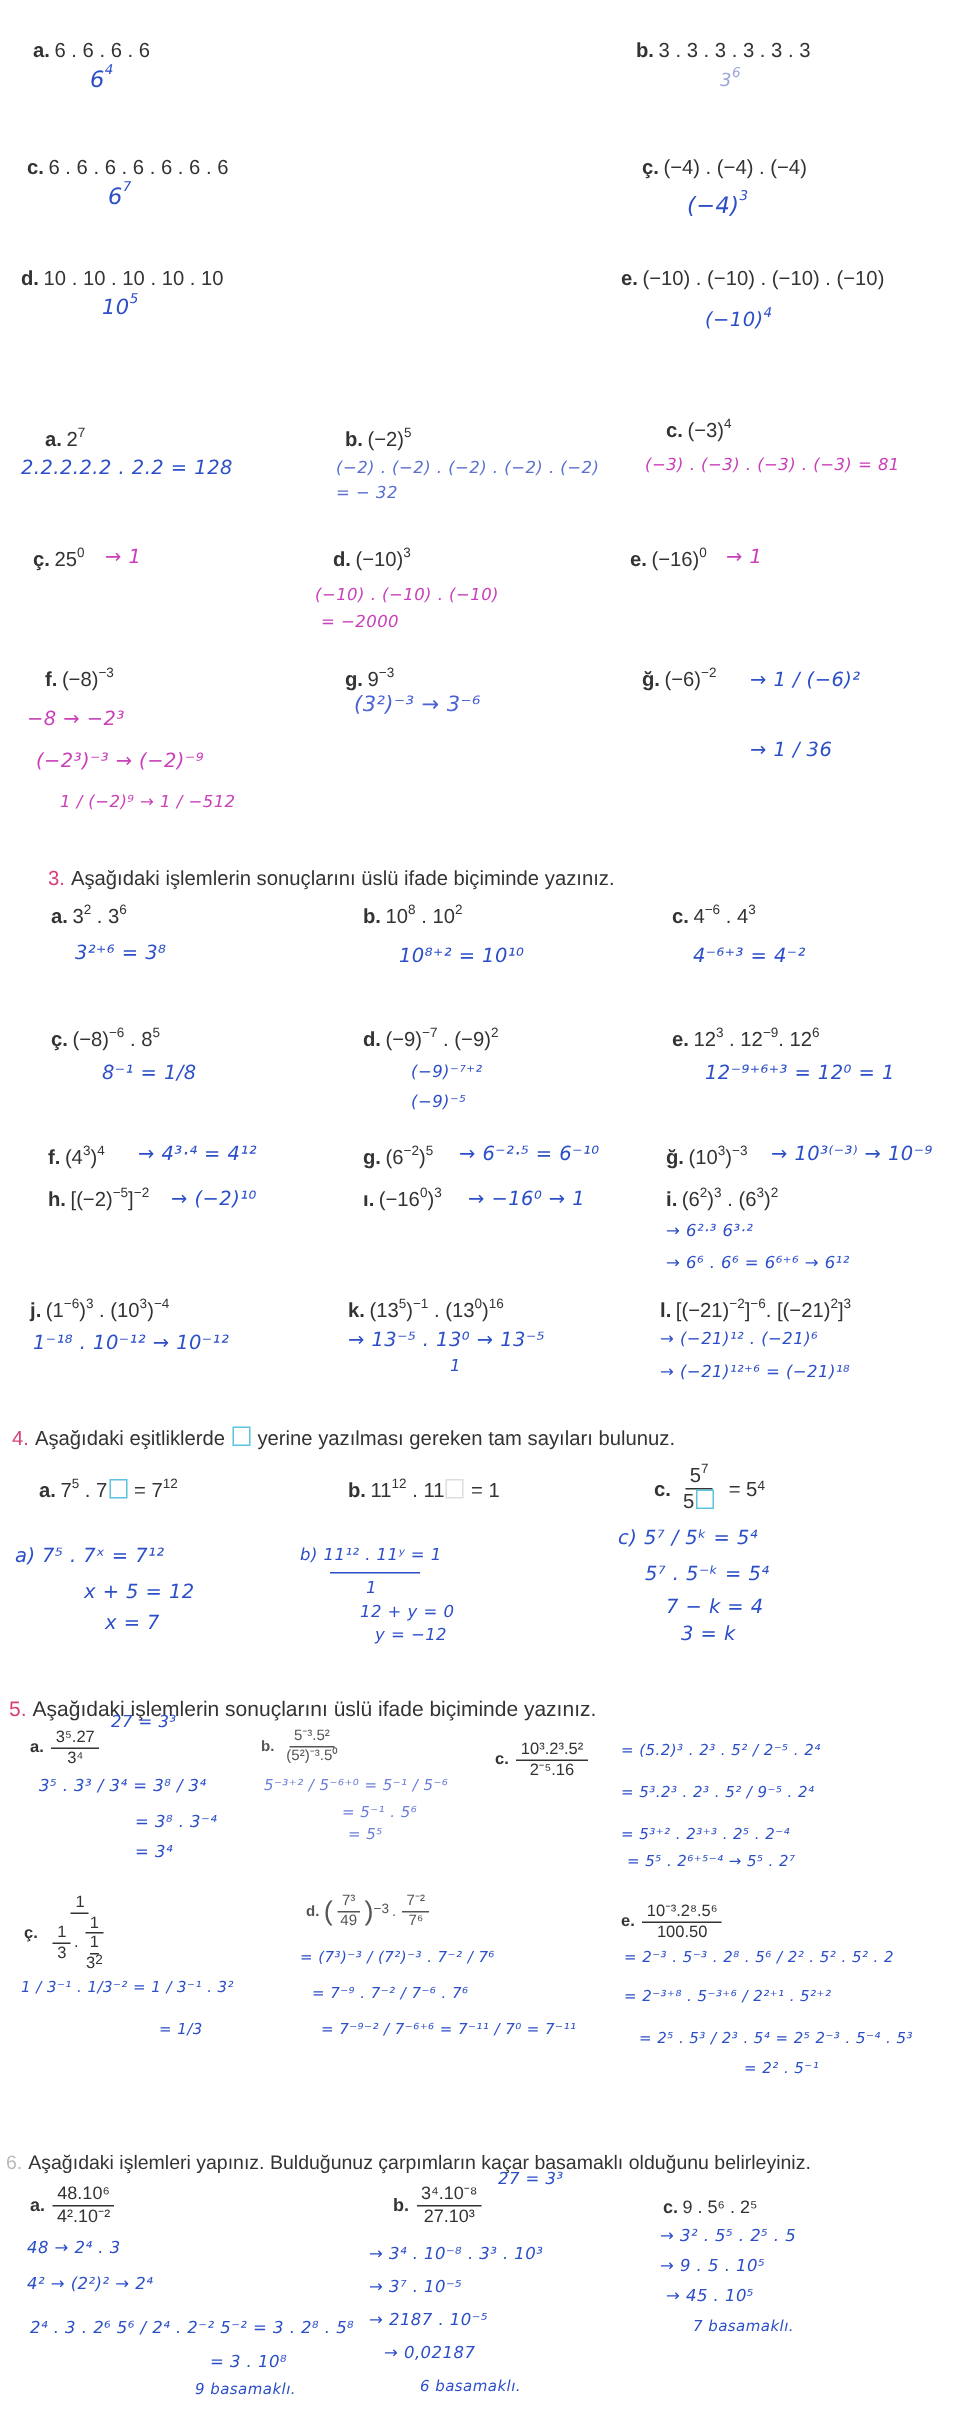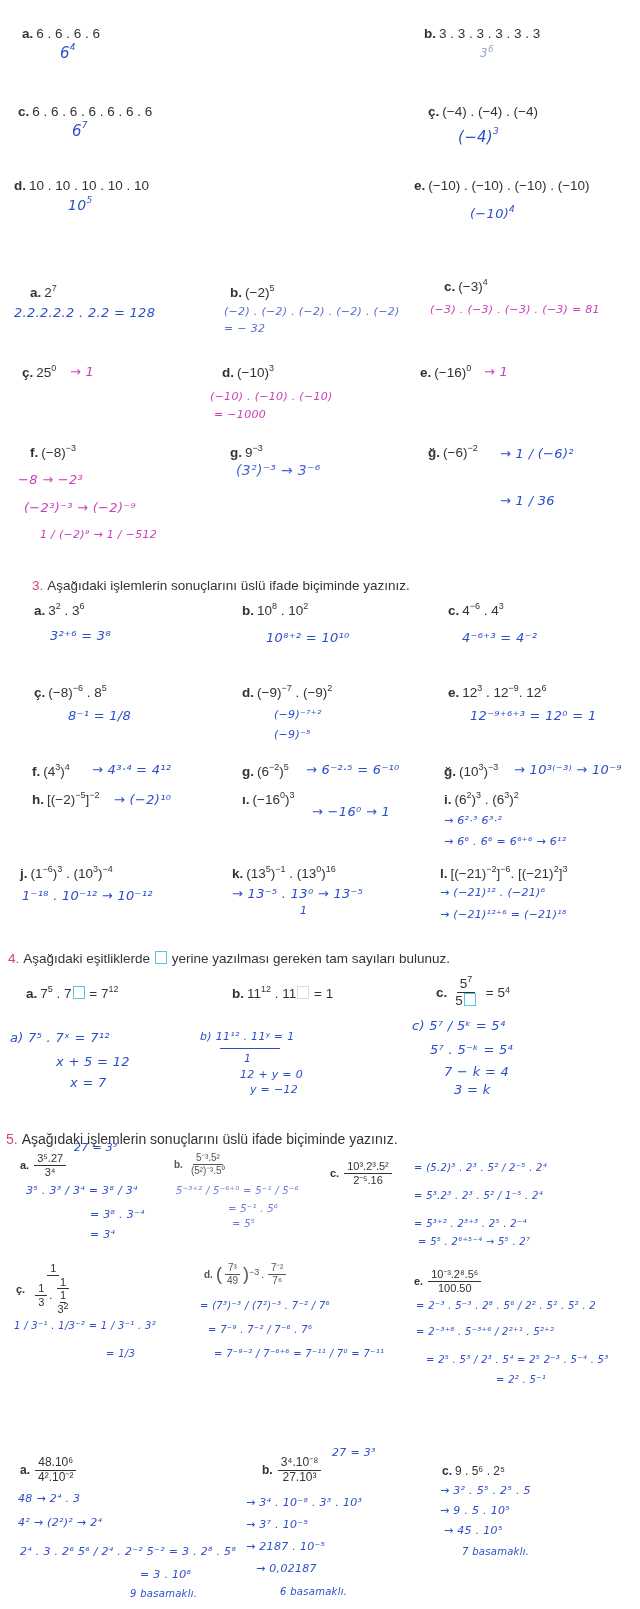--- a/index.html
+++ b/index.html
@@ -56,21 +56,21 @@
   <div class="abs hw small" style="left:224px;top:322px;color:#5a6fd0;">= − 32</div>
 
   <div class="abs item" style="left:428px;top:279px;margin-left:16px;"><span class="lbl">c.</span><span>(−3)</span><sup>4</sup></div>
   <div class="abs hw pink small" style="left:430px;top:303px;">(−3) . (−3) . (−3) . (−3) = 81</div>
 
   <div class="abs item" style="left:22px;top:365px;"><span class="lbl">ç.</span><span>25</span><sup>0</sup></div>
   <div class="abs hw pink" style="left:70px;top:364px;">→ 1</div>
 
   <div class="abs item" style="left:222px;top:365px;"><span class="lbl">d.</span><span>(−10)</span><sup>3</sup></div>
   <div class="abs hw pink small" style="left:210px;top:390px;">(−10) . (−10) . (−10)</div>
-  <div class="abs hw pink small" style="left:214px;top:408px;">= −1000</div>
+  <div class="abs hw pink small" style="left:214px;top:408px;">= −2000</div>
 
   <div class="abs item" style="left:420px;top:365px;"><span class="lbl">e.</span><span>(−16)</span><sup>0</sup></div>
   <div class="abs hw pink" style="left:484px;top:364px;">→ 1</div>
 
   <div class="abs item" style="left:30px;top:445px;"><span class="lbl">f.</span><span>(−8)</span><sup>−3</sup></div>
   <div class="abs hw pink" style="left:18px;top:472px;">−8 → −2³</div>
   <div class="abs hw pink" style="left:24px;top:500px;">(−2³)⁻³ → (−2)⁻⁹</div>
   <div class="abs hw pink small" style="left:40px;top:528px;">1 / (−2)⁹ → 1 / −512</div>
 
   <div class="abs item" style="left:230px;top:445px;"><span class="lbl">g.</span><span>9</span><sup>−3</sup></div>
@@ -109,21 +109,21 @@
   <div class="abs item" style="left:242px;top:764px;"><span class="lbl">g.</span>(6<sup>−2</sup>)<sup>5</sup></div>
   <div class="abs hw" style="left:306px;top:762px;">→ 6⁻²·⁵ = 6⁻¹⁰</div>
 
   <div class="abs item" style="left:444px;top:764px;"><span class="lbl">ğ.</span>(10<sup>3</sup>)<sup>−3</sup></div>
   <div class="abs hw" style="left:514px;top:762px;">→ 10³⁽⁻³⁾ → 10⁻⁹</div>
 
   <div class="abs item" style="left:32px;top:792px;"><span class="lbl">h.</span>[(−2)<sup>−5</sup>]<sup>−2</sup></div>
   <div class="abs hw" style="left:114px;top:792px;">→ (−2)¹⁰</div>
 
   <div class="abs item" style="left:242px;top:792px;"><span class="lbl">ı.</span>(−16<sup>0</sup>)<sup>3</sup></div>
-  <div class="abs hw" style="left:312px;top:792px;margin-top:12px;">→ −16⁰ → 1</div>
+  <div class="abs hw" style="left:312px;top:792px;">→ −16⁰ → 1</div>
 
   <div class="abs item" style="left:444px;top:792px;"><span class="lbl">i.</span>(6<sup>2</sup>)<sup>3</sup> . (6<sup>3</sup>)<sup>2</sup></div>
   <div class="abs hw small" style="left:444px;top:814px;">→ 6²·³  6³·²</div>
   <div class="abs hw small" style="left:444px;top:835px;">→ 6⁶ . 6⁶ = 6⁶⁺⁶ → 6¹²</div>
 
   <div class="abs item" style="left:20px;top:866px;"><span class="lbl">j.</span>(1<sup>−6</sup>)<sup>3</sup> . (10<sup>3</sup>)<sup>−4</sup></div>
   <div class="abs hw" style="left:22px;top:888px;">1⁻¹⁸ . 10⁻¹² → 10⁻¹²</div>
 
   <div class="abs item" style="left:232px;top:866px;"><span class="lbl">k.</span>(13<sup>5</sup>)<sup>−1</sup> . (13<sup>0</sup>)<sup>16</sup></div>
   <div class="abs hw" style="left:232px;top:886px;">→ 13⁻⁵ . 13⁰ → 13⁻⁵</div>
@@ -199,21 +199,21 @@
   <div class="abs hw tiny" style="left:232px;top:1218px;color:#6b7ed8;">= 5⁵</div>
 
   <div class="abs item" style="left:330px;top:1160px;display:flex;align-items:center;font-size:11px;">
     <span class="lbl">c.</span>
     <span class="frac">
         <span class="num">10³.2³.5²</span>
         <span class="den">2⁻⁵.16</span>
       </span>
   </div>
   <div class="abs hw tiny" style="left:414px;top:1162px;">= (5.2)³ . 2³ . 5² / 2⁻⁵ . 2⁴</div>
-  <div class="abs hw tiny" style="left:414px;top:1190px;">= 5³.2³ . 2³ . 5² / 1⁻⁵ . 2⁴</div>
+  <div class="abs hw tiny" style="left:414px;top:1190px;">= 5³.2³ . 2³ . 5² / 9⁻⁵ . 2⁴</div>
   <div class="abs hw tiny" style="left:414px;top:1218px;">= 5³⁺² . 2³⁺³ . 2⁵ . 2⁻⁴</div>
   <div class="abs hw tiny" style="left:418px;top:1236px;">= 5⁵ . 2⁶⁺⁵⁻⁴ → 5⁵ . 2⁷</div>
 
   <div class="abs item" style="left:16px;top:1262px;display:flex;align-items:center;font-size:11px;">
     <span class="lbl">ç.</span>
     <span class="frac">
         <span class="num">1</span>
         <span class="den" style="display:flex;align-items:center;"><span class="frac">
             <span class="num">1</span>
             <span class="den">3</span>
@@ -253,20 +253,23 @@
     <span class="frac">
         <span class="num">10⁻³.2⁸.5⁶</span>
         <span class="den">100.50</span>
       </span>
   </div>
   <div class="abs hw tiny" style="left:416px;top:1300px;">= 2⁻³ . 5⁻³ . 2⁸ . 5⁶ / 2² . 5² . 5² . 2</div>
   <div class="abs hw tiny" style="left:416px;top:1326px;">= 2⁻³⁺⁸ . 5⁻³⁺⁶ / 2²⁺¹ . 5²⁺²</div>
   <div class="abs hw tiny" style="left:426px;top:1354px;">= 2⁵ . 5³ / 2³ . 5⁴ = 2⁵ 2⁻³ . 5⁻⁴ . 5³</div>
   <div class="abs hw tiny" style="left:496px;top:1374px;">= 2² . 5⁻¹</div>
 
+  <div class="abs qtitle" style="left:4px;top:1434px;font-size:13px;">
+    <span class="qnum gray">6.</span><span>Aşağıdaki işlemleri yapınız. Bulduğunuz çarpımların kaçar basamaklı olduğunu belirleyiniz.</span>
+  </div>
 
   <div class="abs item" style="left:20px;top:1456px;display:flex;align-items:center;font-size:12px;">
     <span class="lbl">a.</span>
     <span class="frac">
         <span class="num">48.10⁶</span>
         <span class="den">4².10⁻²</span>
       </span>
   </div>
   <div class="abs hw small" style="left:18px;top:1492px;">48 → 2⁴ . 3</div>
   <div class="abs hw small" style="left:18px;top:1516px;">4² → (2²)² → 2⁴</div>

